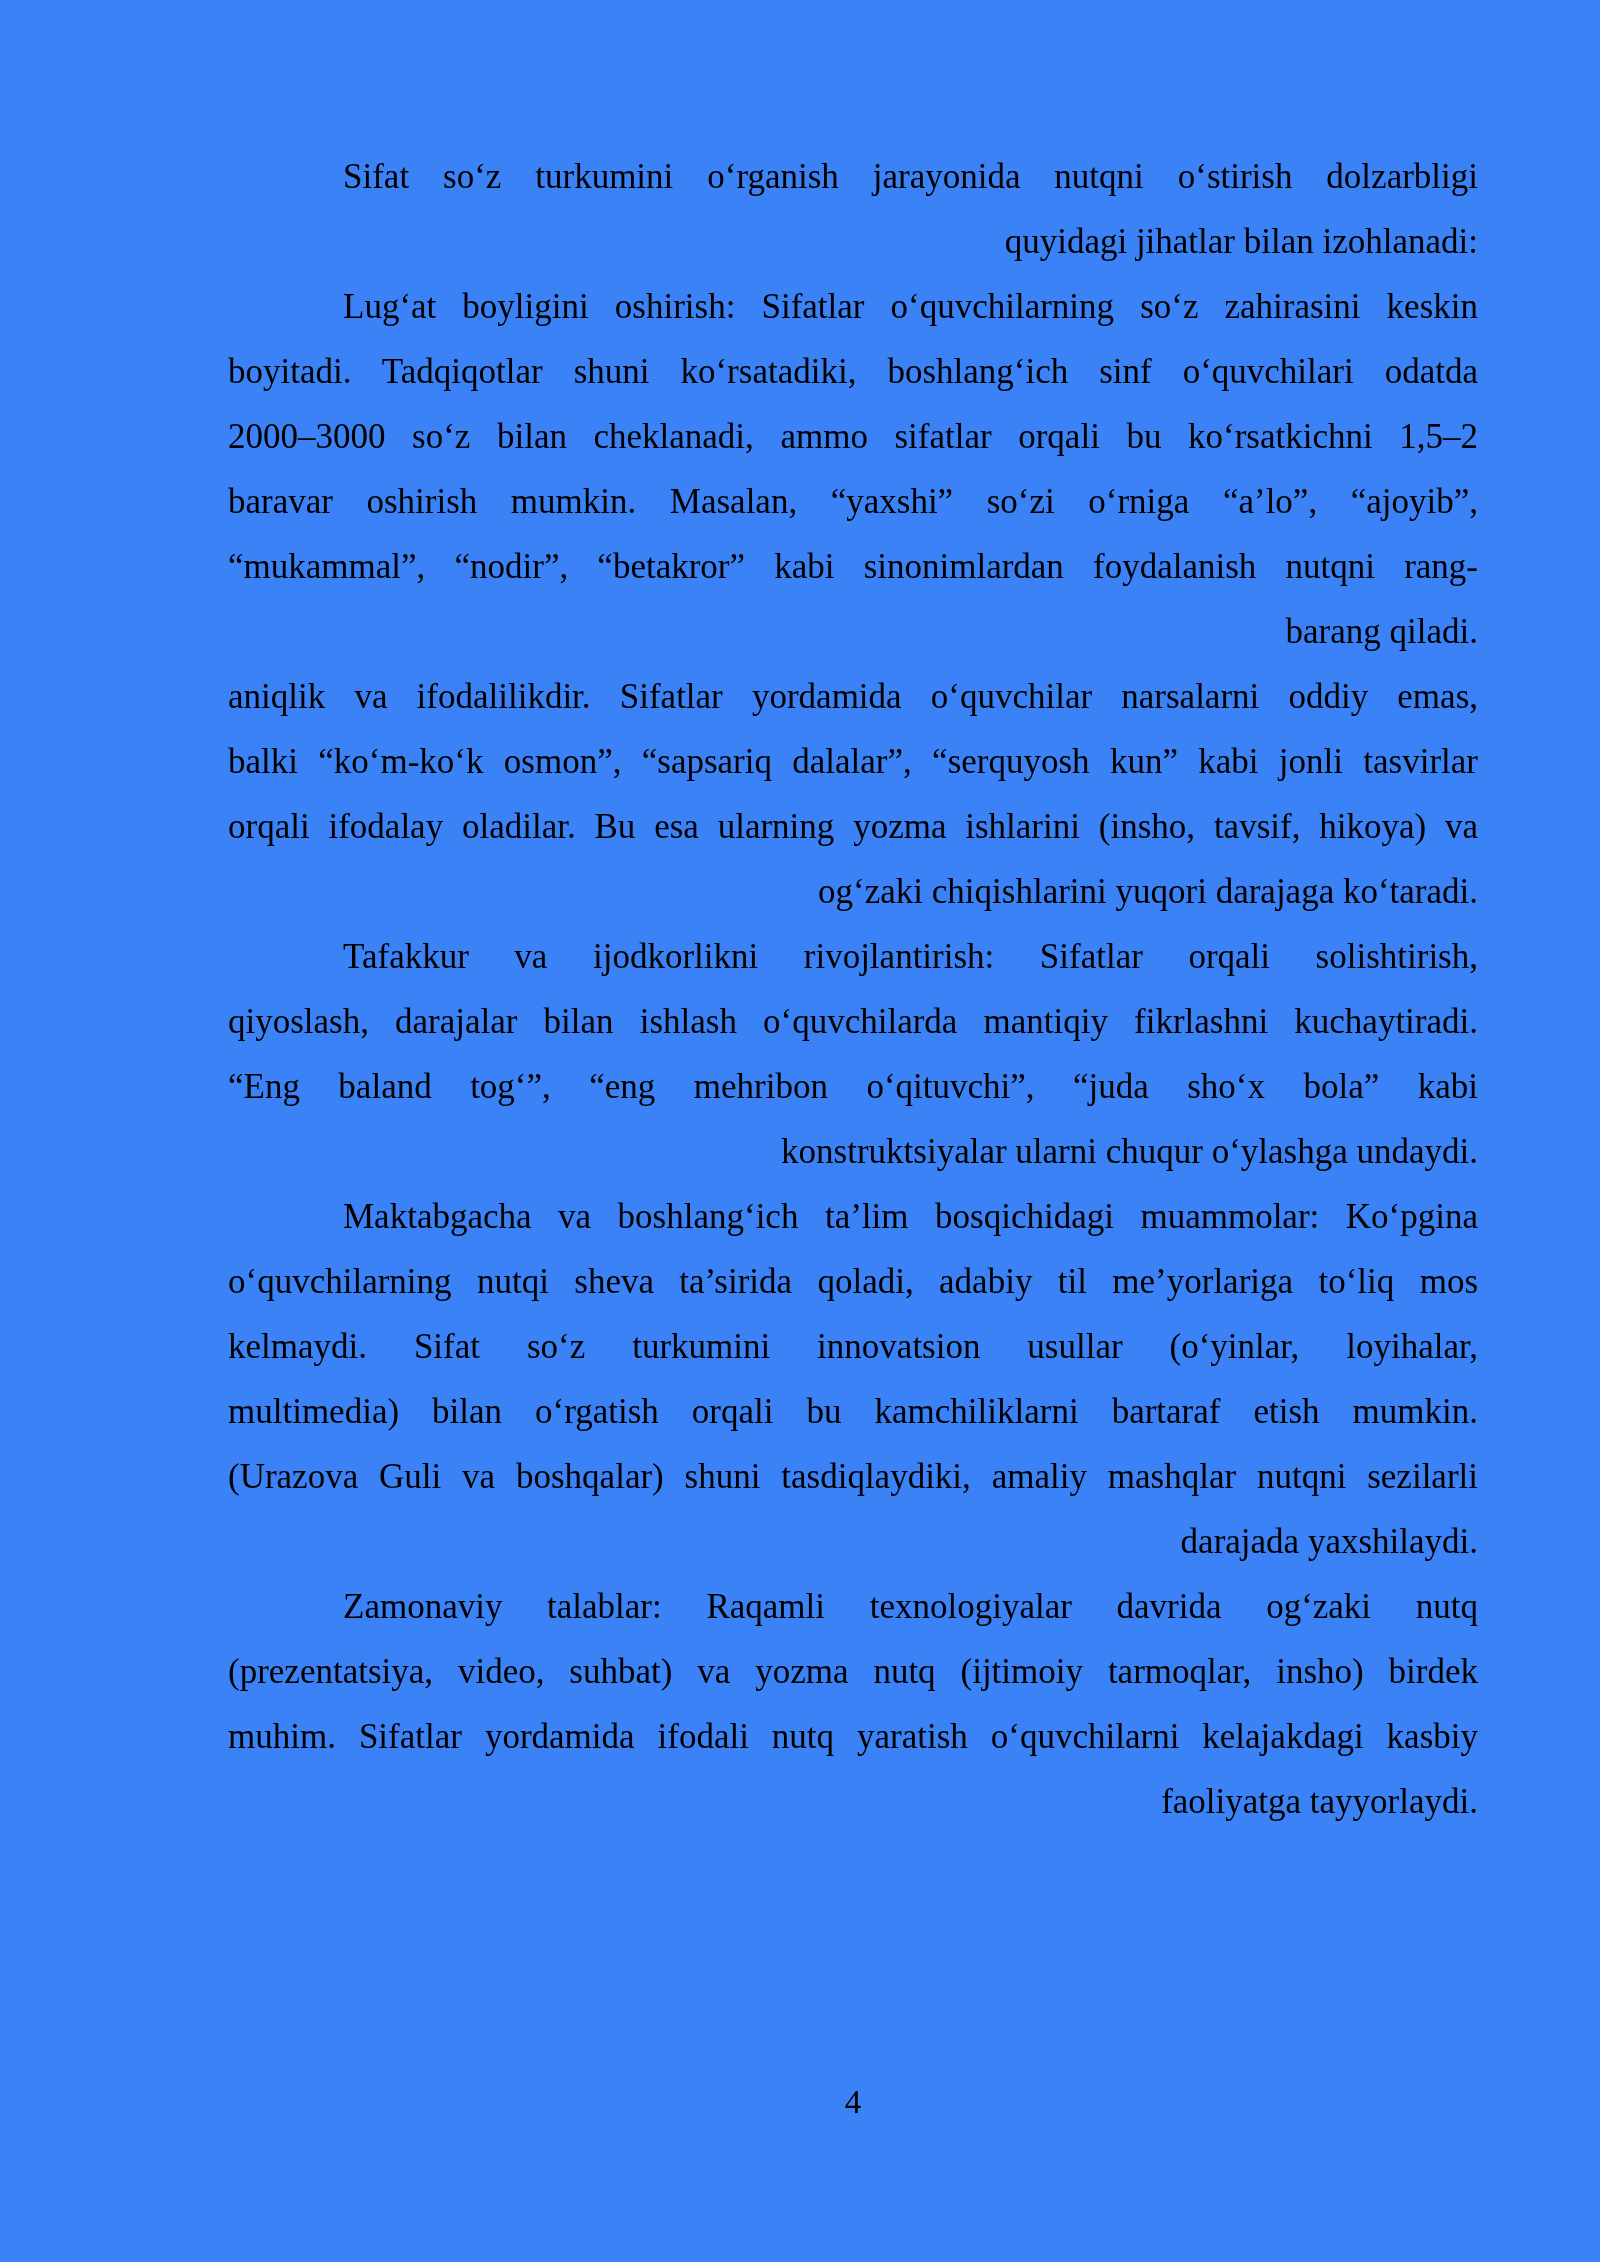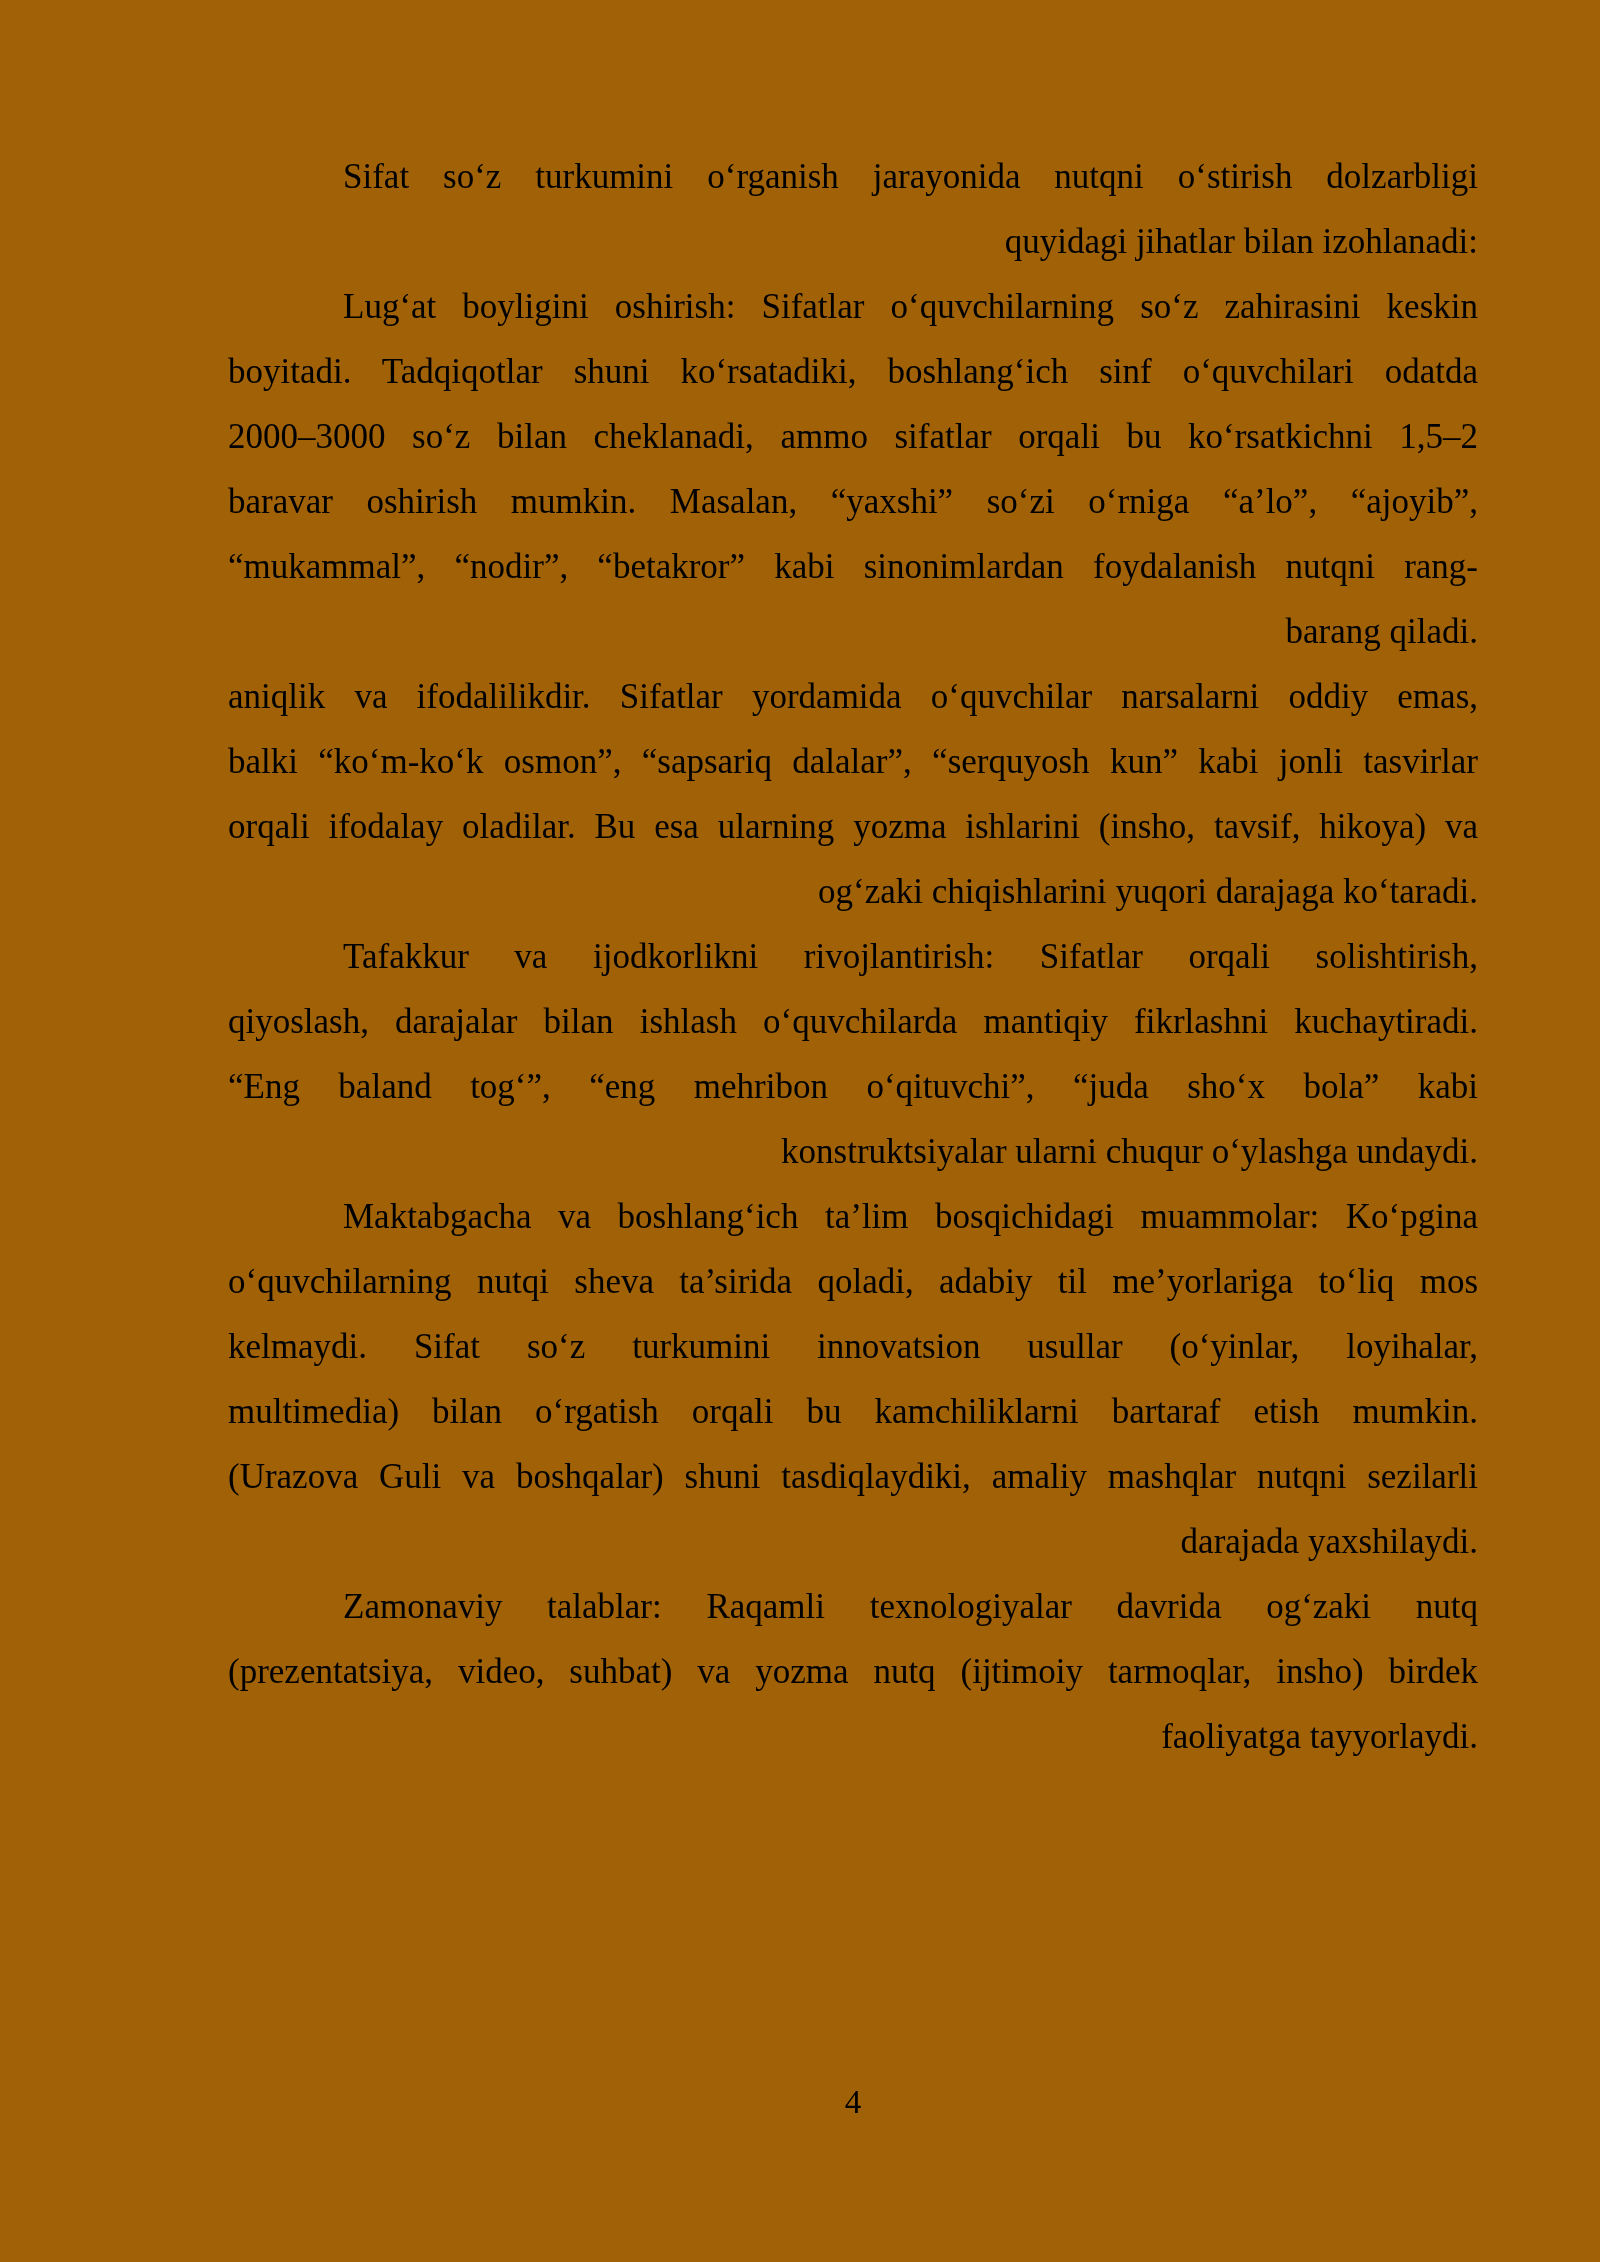--- a/index.html
+++ b/index.html
@@ -4,21 +4,21 @@
 <style>
   html, body {
     margin: 0;
     padding: 0;
     background: #ffffff;
   }
   .page {
     position: relative;
     width: 1600px;
     height: 2262px;
-    background: #a16207;
+    background: #3b82f6;
     overflow: hidden;
     font-family: "Liberation Serif", "DejaVu Serif", serif;
     color: #000000;
   }
   .text-block {
     position: absolute;
     left: 228px;
     top: 144px;
     width: 1250px;
   }
@@ -91,20 +91,21 @@
       <div class="ln j">o‘quvchilarning nutqi sheva ta’sirida qoladi, adabiy til me’yorlariga to‘liq mos</div>
       <div class="ln j">kelmaydi. Sifat so‘z turkumini innovatsion usullar (o‘yinlar, loyihalar,</div>
       <div class="ln j">multimedia) bilan o‘rgatish orqali bu kamchiliklarni bartaraf etish mumkin.</div>
       <div class="ln j">(Urazova Guli va boshqalar) shuni tasdiqlaydiki, amaliy mashqlar nutqni sezilarli</div>
       <div class="ln">darajada yaxshilaydi.</div>
     </div>
 
     <div class="para">
       <div class="ln j ind">Zamonaviy talablar: Raqamli texnologiyalar davrida og‘zaki nutq</div>
       <div class="ln j">(prezentatsiya, video, suhbat) va yozma nutq (ijtimoiy tarmoqlar, insho) birdek</div>
+      <div class="ln j">muhim. Sifatlar yordamida ifodali nutq yaratish o‘quvchilarni kelajakdagi kasbiy</div>
       <div class="ln">faoliyatga tayyorlaydi.</div>
     </div>
 
   </div>
 
   <div class="pagenum">4</div>
 
 </div>
 
 </body></html>

